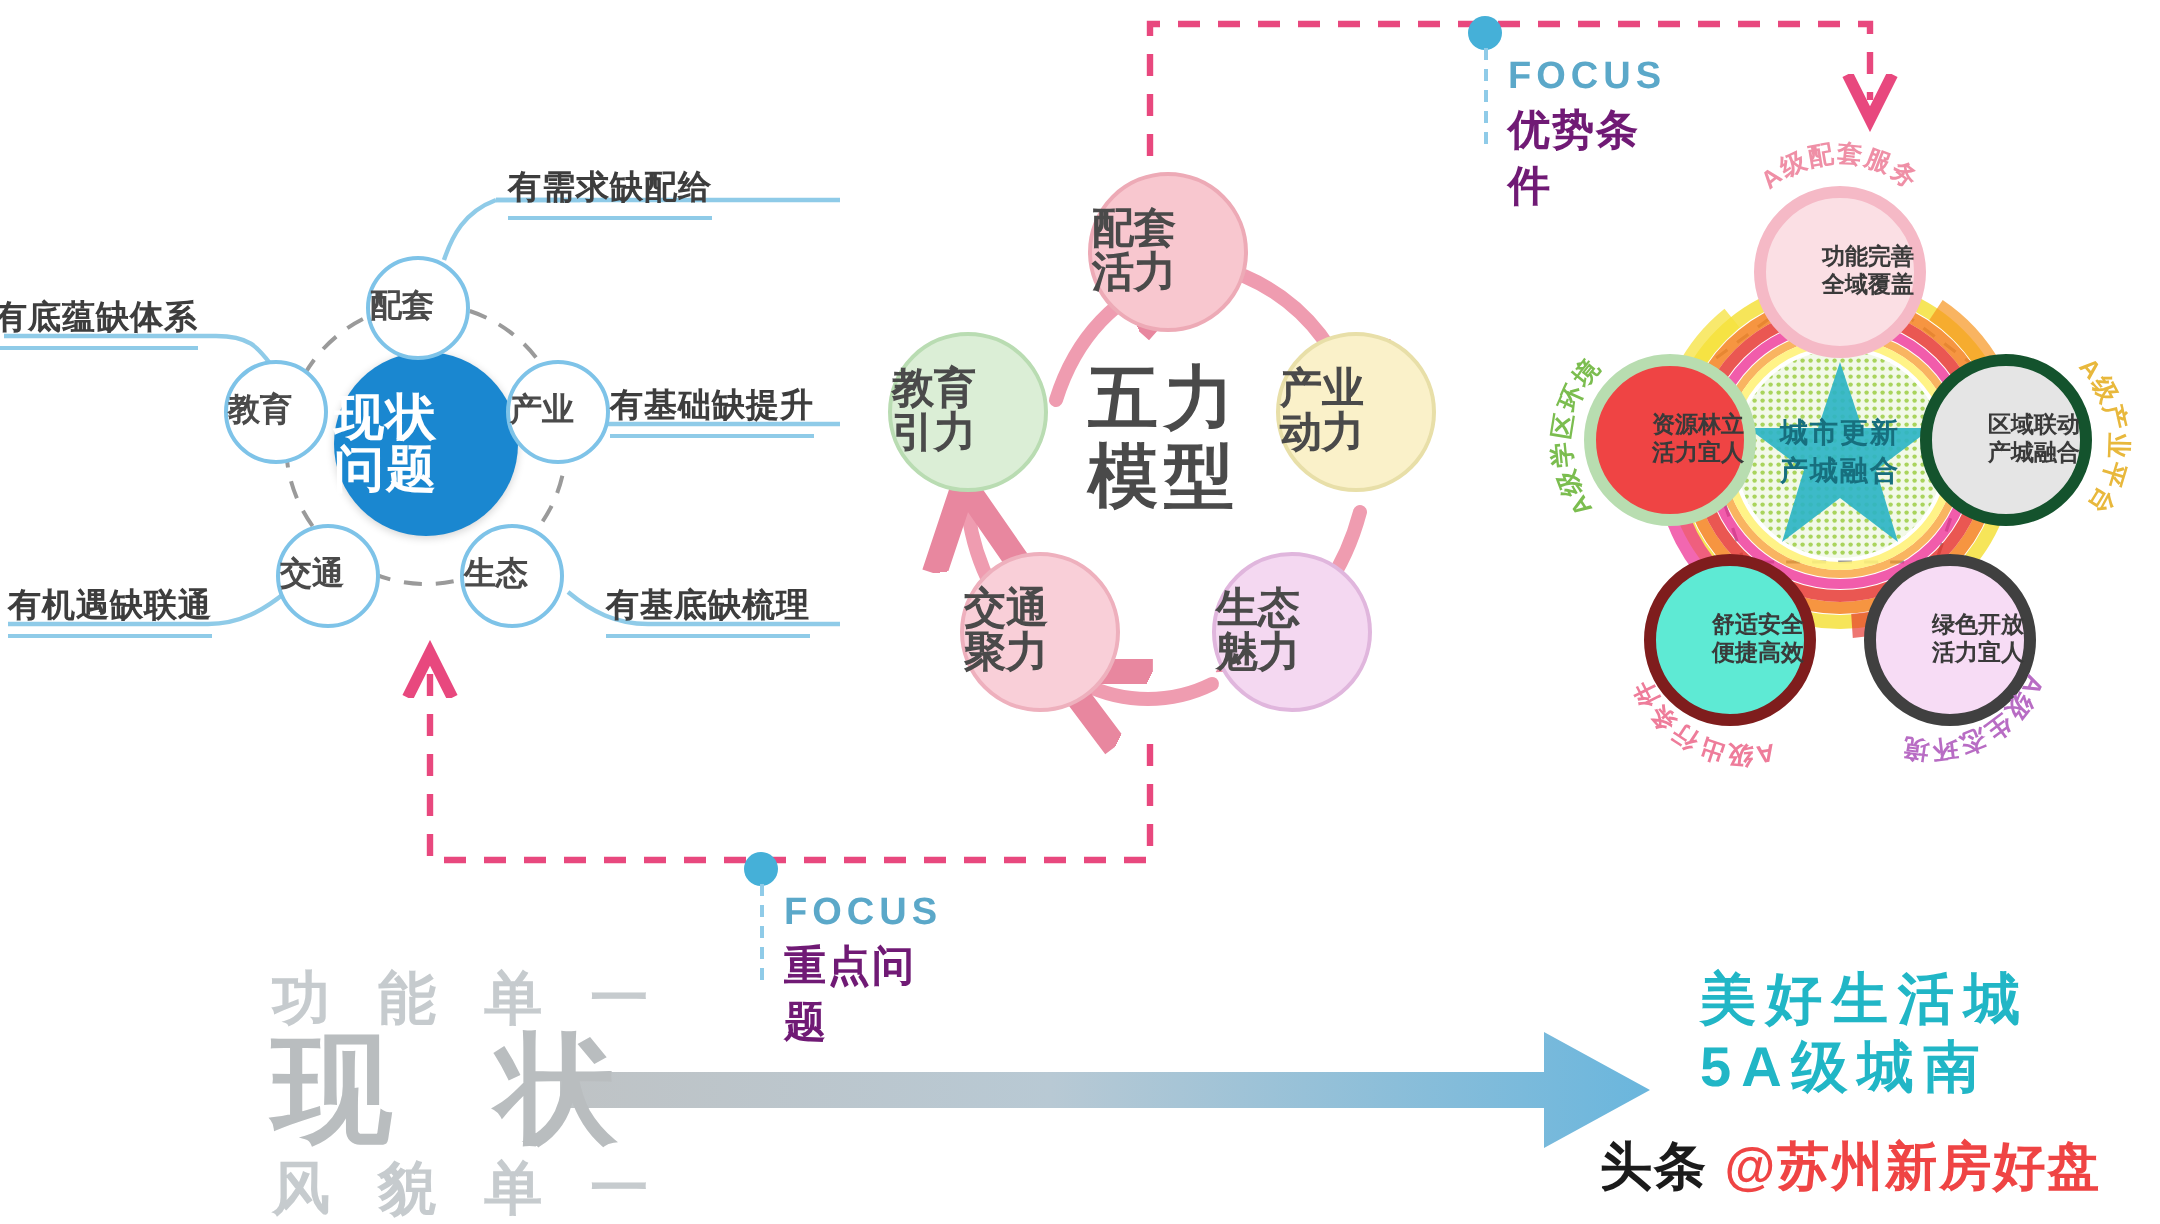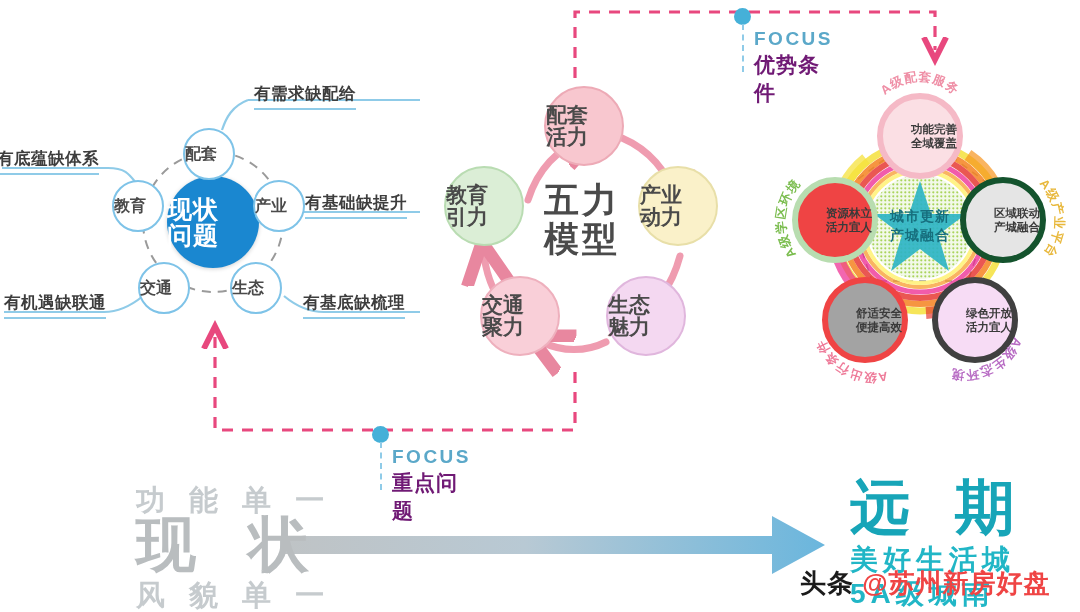--- a/index.html
+++ b/index.html
@@ -251,21 +251,21 @@
         <span>区域联动</span><br>
         <span>产城融合</span>
       </div>
     </div>
     <div class="rnode" style="left:172px;top:222px;background:#f7dcf5;border:6px solid #404040;">
       <div>
         <span>绿色开放</span><br>
         <span>活力宜人</span>
       </div>
     </div>
-    <div class="rnode" style="left:62px;top:222px;background:#a3a3a3;border:6px solid #ef4444;">
+    <div class="rnode" style="left:62px;top:222px;background:#5eead4;border:6px solid #7f1d1d;">
       <div>
         <span>舒适安全</span><br>
         <span>便捷高效</span>
       </div>
     </div>
     <div class="rnode" style="left:32px;top:122px;background:#ef4444;border:6px solid #b8ddb0;">
       <div>
         <span>资源林立</span><br>
         <span>活力宜人</span>
       </div>
@@ -317,21 +317,20 @@
     <path d="M0,36 L492,36 L492,16 L545,45 L492,74 L492,54 L0,54 Z" fill="url(#bigArrow)"></path>
   </svg>
 
   <div class="abs" style="left:136px;top:478px;">
     <div class="big-cn" id="now-sub1" style="margin-top:8px;">功 能 单 一</div>
     <div class="big-cn" id="now-title">现 状</div>
     <div class="big-cn" id="now-sub2" style="margin-top:6px;">风 貌 单 一</div>
   </div>
 
   <div class="abs" style="left:850px;top:478px;">
-    <div class="big-cn" id="fut-title">远 期</div>
     <div class="big-cn" id="fut-sub1" style="margin-top:8px;">美好生活城</div>
     <div class="big-cn" id="fut-sub2" style="margin-top:6px;">5A级城南</div>
   </div>
 
   <div class="watermark">
     <span>头条</span>
     <span class="wm-at">@苏州新房好盘</span>
   </div>
 
 </div>

